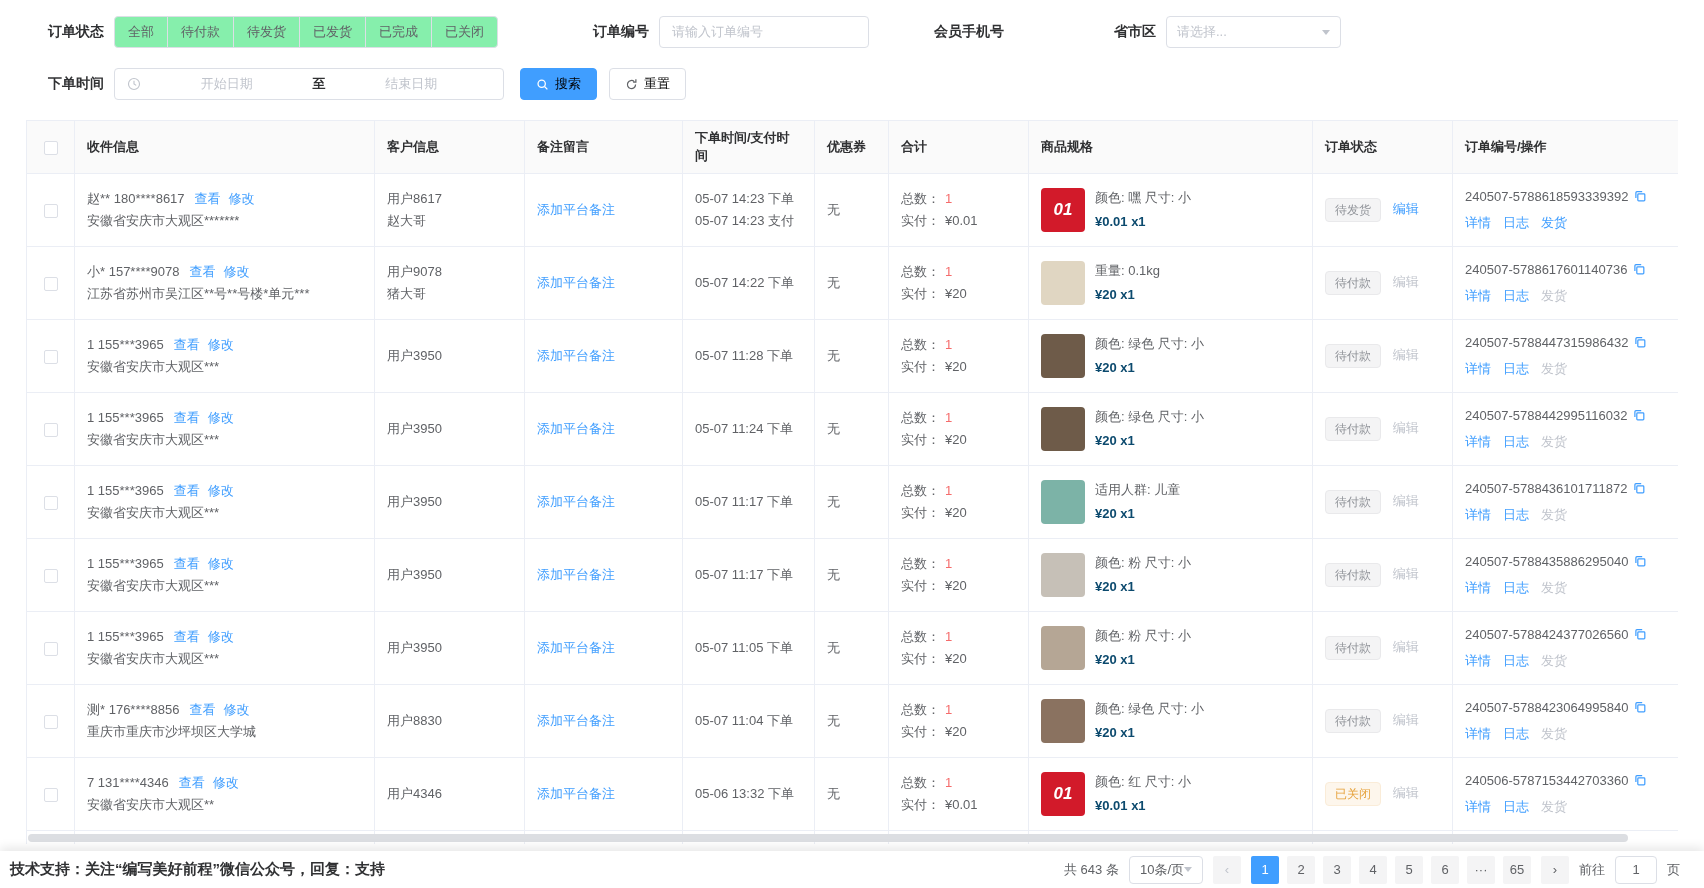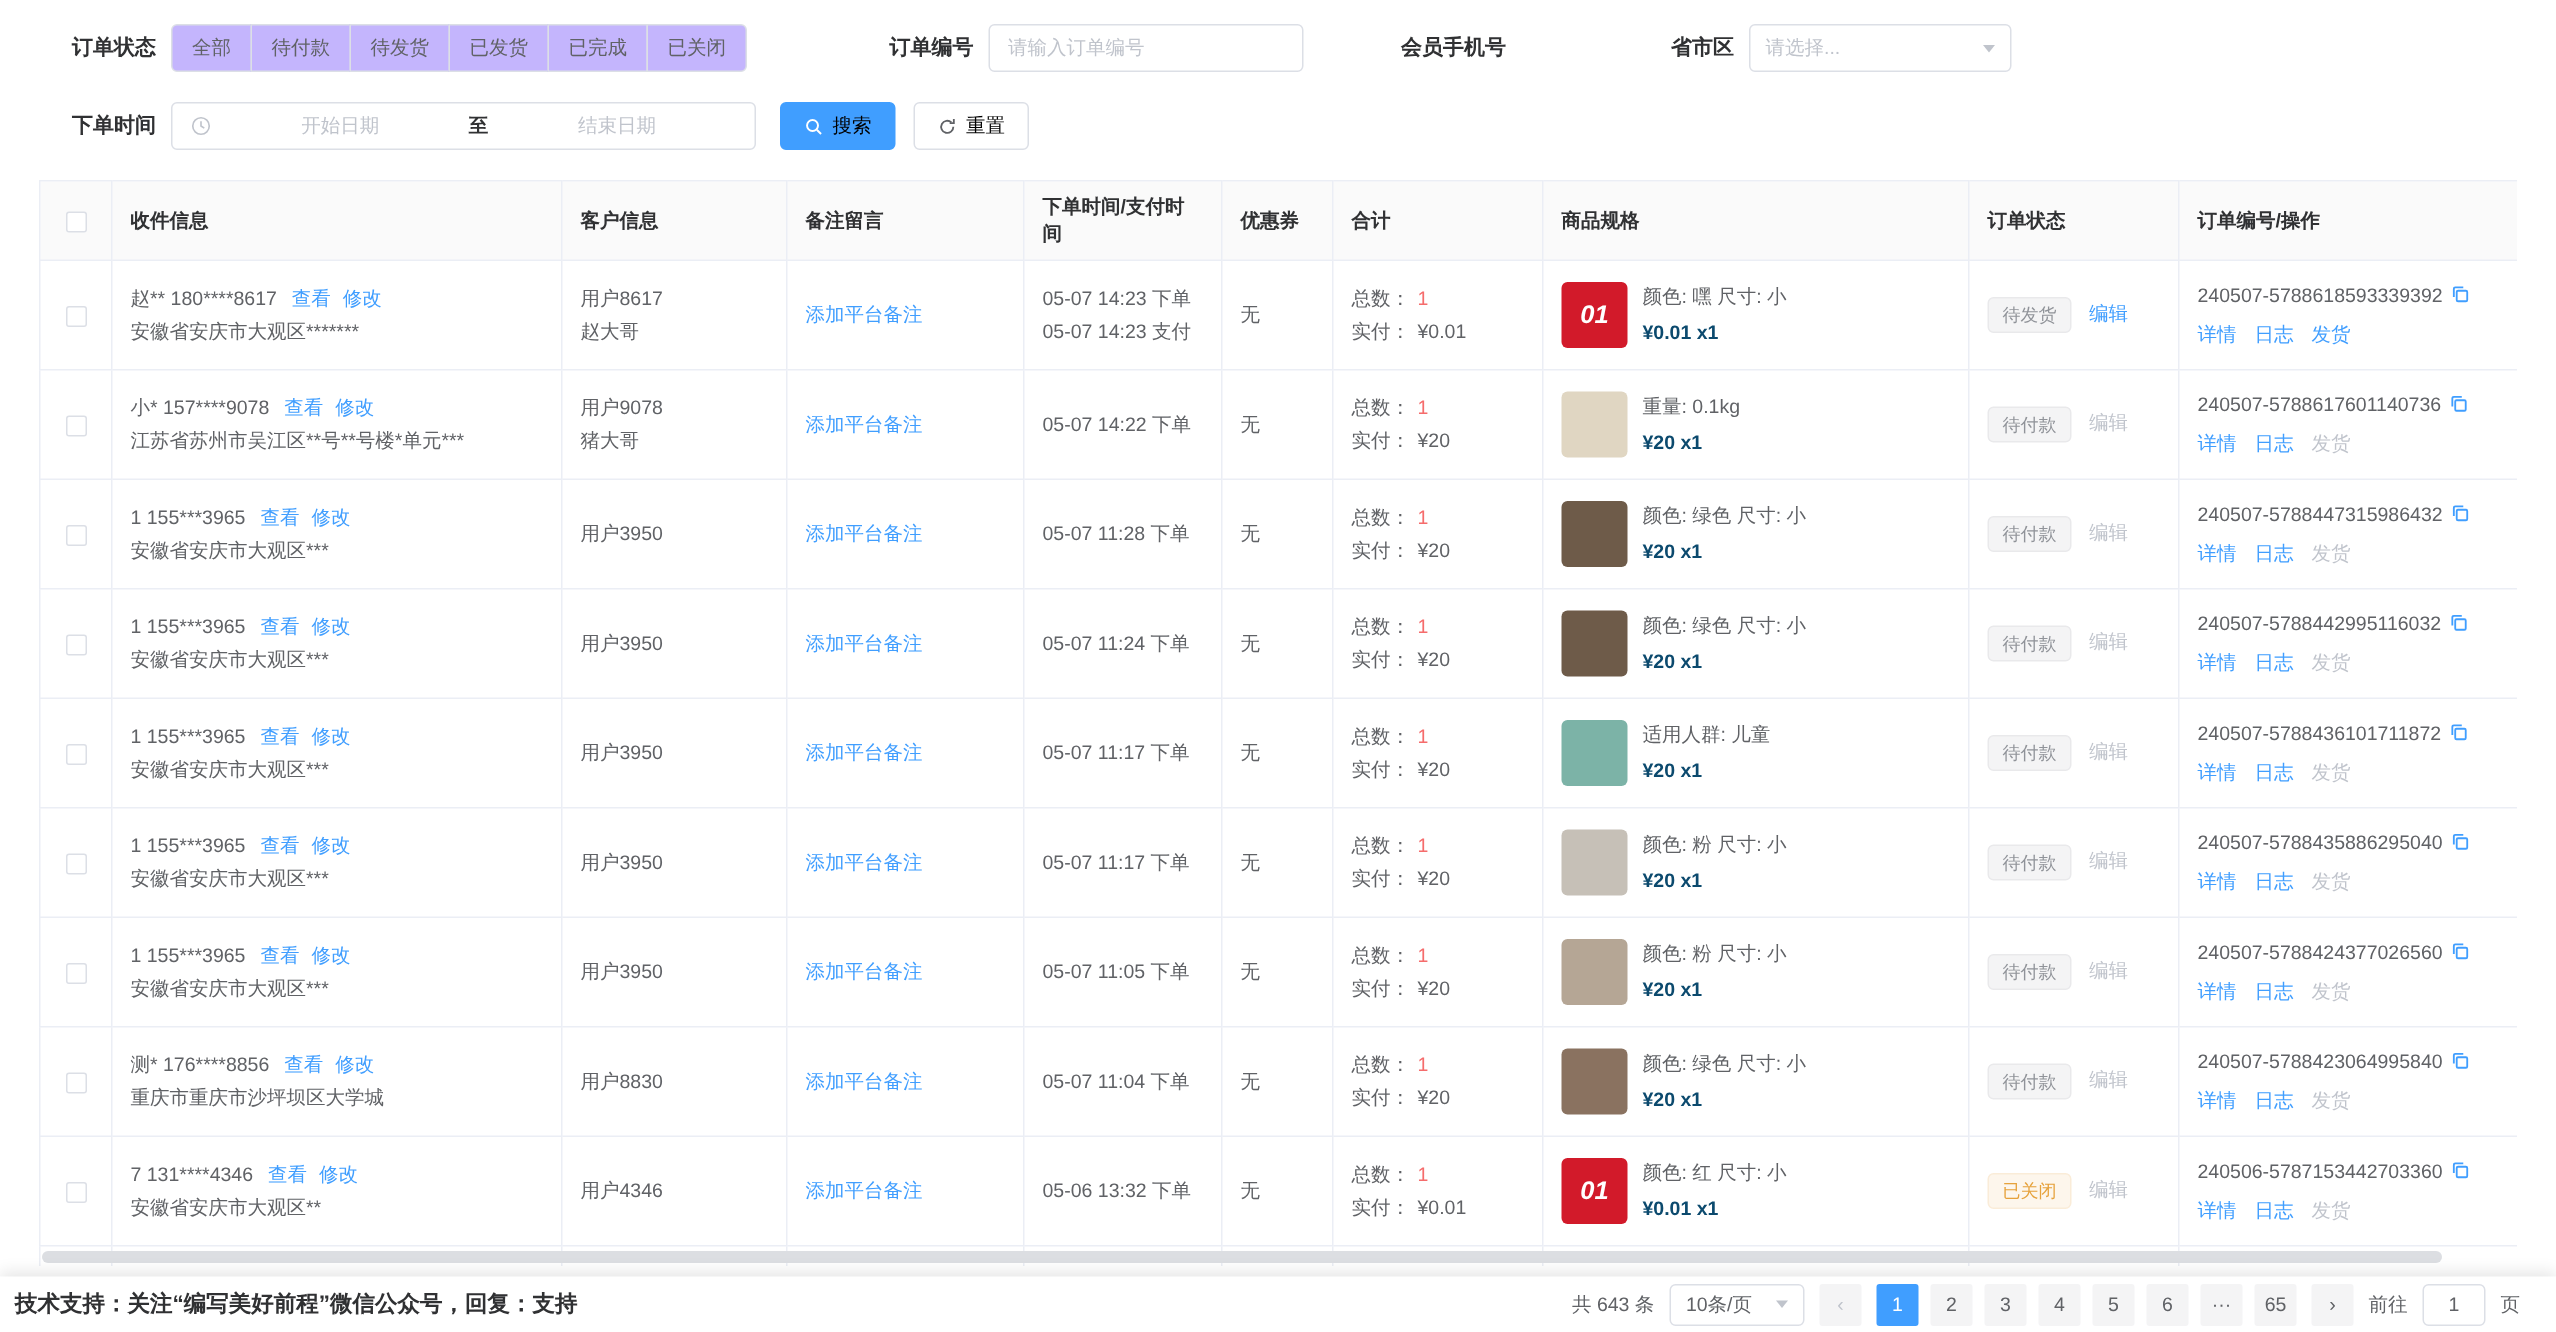--- a/index.html
+++ b/index.html
@@ -4,21 +4,21 @@
 <style>
   *{box-sizing:border-box;margin:0;padding:0}
   html,body{width:1704px;height:888px;overflow:hidden}
   body{font-family:"Liberation Sans","DejaVu Sans",sans-serif;background:#fff;color:#606266;position:relative;font-size:13px}
 
   
   .filters{padding:16px 24px 0 48px}
   .frow{display:flex;align-items:center;height:32px;margin-bottom:20px}
   .flabel{font-size:14px;font-weight:700;color:#303133;margin-right:10px;white-space:nowrap}
   .btn-group{display:inline-flex}
-  .sbtn{height:32px;padding:0 13px;background:#c4b5fd;border:1px solid #dcdfe6;color:#606266;font-size:13px;cursor:pointer;margin-left:-1px;font-family:Liberation Mono, monospace;white-space:nowrap}
+  .sbtn{height:32px;padding:0 13px;background:#86efac;border:1px solid #dcdfe6;color:#606266;font-size:13px;cursor:pointer;margin-left:-1px;font-family:Liberation Mono, monospace;white-space:nowrap}
   .sbtn:first-child{border-radius:4px 0 0 4px;margin-left:0}
   .sbtn:last-child{border-radius:0 4px 4px 0}
   .tinput{height:32px;border:1px solid #dcdfe6;border-radius:4px;padding:0 12px;font-size:13px;color:#606266;outline:none;font-family:Liberation Mono, monospace}
   .tinput::placeholder{color:#c0c4cc}
   .w210{width:210px}.w205{width:205px}
   .ml-a{margin-left:95px}.ml-b{margin-left:65px}.ml-c{margin-left:100px}
   .selectbox{height:32px;width:175px;border:1px solid #dcdfe6;border-radius:4px;display:flex;align-items:center;justify-content:space-between;padding:0 10px;color:#c0c4cc;font-size:13px;cursor:pointer;background:#fff}
   .caret{width:0;height:0;border-left:4px solid transparent;border-right:4px solid transparent;border-top:5px solid #c0c4cc}
   .daterange{width:390px;height:32px;border:1px solid #dcdfe6;border-radius:4px;display:flex;align-items:center;padding:0 12px;gap:6px;background:#fff;cursor:pointer}
   .dph{flex:1;text-align:center;color:#c0c4cc;font-size:13px}
@@ -55,21 +55,21 @@
   .ops{line-height:22px;margin-top:2px}
   .ops .lk{margin-right:12px}
   .cb{display:inline-block;width:14px;height:14px;border:1px solid #dcdfe6;border-radius:2px;background:#fff;cursor:pointer;vertical-align:middle}
   tr.partial td *{visibility:hidden}
   .hscroll{position:absolute;left:2px;bottom:2px;width:1600px;height:8px;background:#dcdee2;border-radius:4px;cursor:pointer}
 
   
   .footer{position:absolute;left:0;right:0;bottom:0;height:37px;background:#fff;box-shadow:0 -3px 10px rgba(0,0,0,.1);display:flex;align-items:center;justify-content:space-between;padding:0 24px 0 10px;z-index:5}
   .support{font-size:15px;font-weight:700;color:#303133}
   .pager{display:flex;align-items:center;gap:10px;font-size:13px;color:#606266}
-  .size-select{height:28px;border:1px solid #dcdfe6;border-radius:4px;display:flex;align-items:center;gap:16px;padding:0 10px;cursor:pointer;background:#fff}
+  .size-select{height:28px;border:1px solid #dcdfe6;border-radius:4px;display:flex;align-items:center;gap:0;padding:0 10px;cursor:pointer;background:#fff}
   .pages{display:inline-flex;gap:8px}
   .pg{min-width:28px;height:28px;border:none;background:#f4f4f5;border-radius:2px;color:#606266;font-size:13px;cursor:pointer;font-family:inherit;padding:0 6px}
   .pg.active{background:#409EFF;color:#fff}
   .pg.prev{color:#c0c4cc}
   .goto-input{width:42px;height:28px;border:1px solid #dcdfe6;border-radius:4px;text-align:center;font-size:13px;color:#606266;outline:none;font-family:inherit}
 </style>
 </head>
 <body>
 
 <div class="filters">

